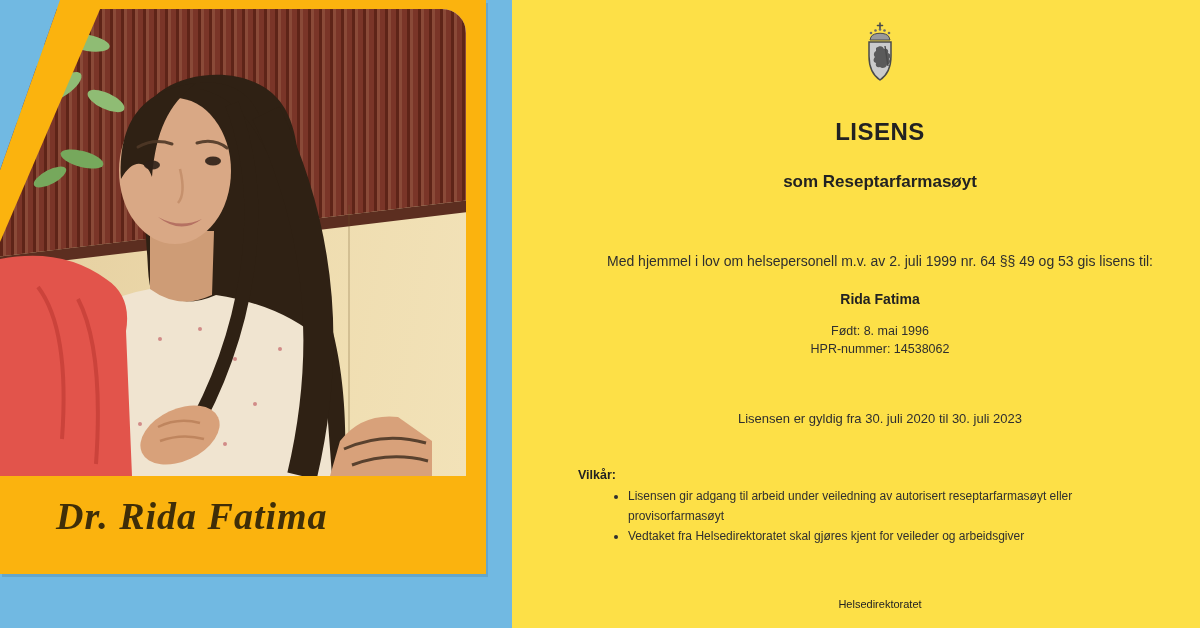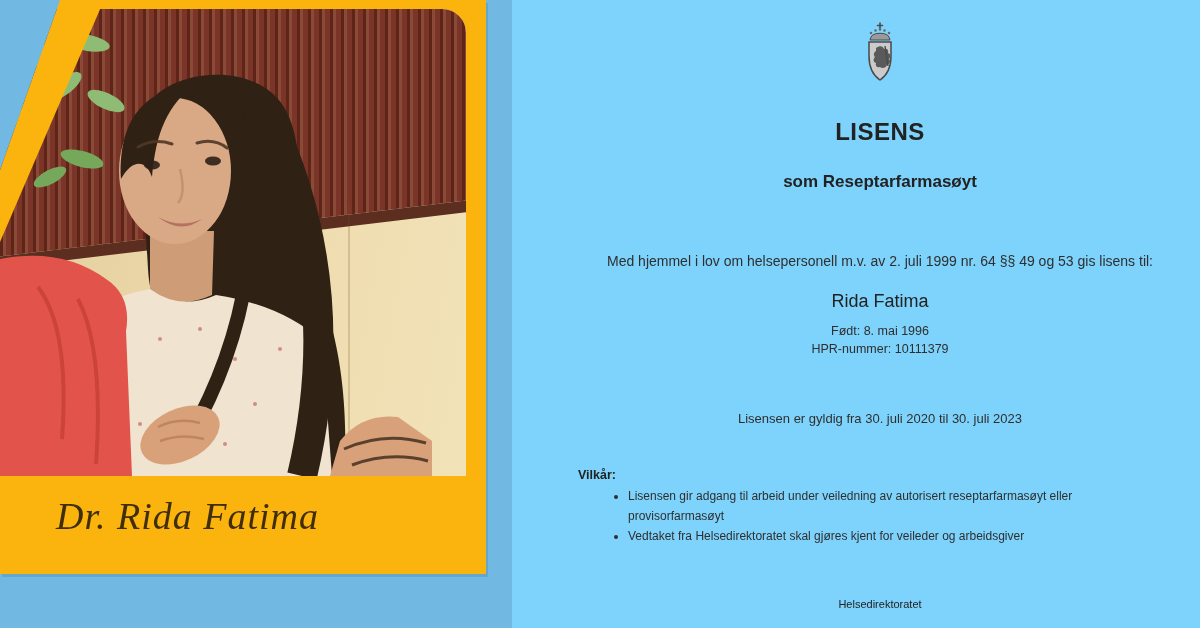--- a/index.html
+++ b/index.html
@@ -14,29 +14,29 @@
     background:repeating-linear-gradient(90deg,#5E2418 0 3px,#8A4A38 3px 6px,#7A3528 6px 11px);
     clip-path:polygon(0 0,100% 0,100% 41%,0 53%);}
   .wall-rail{position:absolute;inset:0;background:#5C2E20;clip-path:polygon(0 53%,100% 41%,100% 43.5%,0 55.5%);}
   .wall-seam{position:absolute;left:348px;top:196px;width:2px;height:271px;background:rgba(110,80,35,.22);}
   .portrait-svg{position:absolute;left:0;top:0;width:466px;height:467px;}
   .diag-yellow{position:absolute;left:0;top:0;width:120px;height:250px;background:#FBB30E;
                clip-path:polygon(60px 0,104px 0,0 242px,0 170px);}
   .diag-blue{position:absolute;left:0;top:0;width:70px;height:180px;background:#71B9E2;
              clip-path:polygon(0 0,60px 0,0 170px);}
   .card-name{position:absolute;left:56px;top:494px;font-family:"Liberation Serif",serif;
-             font-style:italic;font-weight:400;font-size:38px;letter-spacing:1px;color:#3F2E08;}
+             font-style:italic;font-weight:700;font-size:38px;letter-spacing:1px;color:#3F2E08;}
 
   
-  .doc{position:absolute;left:512px;top:0;width:688px;height:628px;background:#7dd3fc;color:#2F2F2F;}
+  .doc{position:absolute;left:512px;top:0;width:688px;height:628px;background:#fde047;color:#2F2F2F;}
   .doc-col{position:absolute;left:60px;width:616px;text-align:center;}
   .doc-title{font-size:24px;font-weight:700;color:#222;letter-spacing:.5px;}
   .doc-subtitle{font-size:17px;font-weight:700;color:#222;}
   .doc-body{font-size:14px;}
-  .doc-holder{font-size:18px;font-weight:400;color:#222;}
+  .doc-holder{font-size:14px;font-weight:700;color:#222;}
   .doc-lines{font-size:12.5px;line-height:18px;}
   .doc-validity{font-size:13px;}
   .doc-conditions{text-align:left;}
   .doc-conditions .heading{font-size:12.5px;font-weight:700;color:#222;margin-left:6px;}
   .doc-conditions ul{margin:4px 0 0;padding-left:56px;width:505px;list-style:disc outside;}
   .doc-conditions li{font-size:12px;line-height:20px;}
   .doc-issuer{font-size:11px;font-weight:400;color:#222;}
 </style>
 </head>
 <body>
@@ -151,21 +151,21 @@
     <div class="doc-col doc-title" style="top:118px">LISENS</div>
 
     <div class="doc-col doc-subtitle" style="top:172px">som Reseptarfarmasøyt</div>
 
     <div class="doc-col doc-body" style="top:253px">Med hjemmel i lov om helsepersonell m.v. av 2. juli 1999 nr. 64 §§ 49 og 53 gis lisens til:</div>
 
     <div class="doc-col doc-holder" style="top:291px">Rida Fatima</div>
 
     <div class="doc-col doc-lines" style="top:322px">
       <div>Født: 8. mai 1996</div>
-      <div>HPR-nummer: 10111379</div>
+      <div>HPR-nummer: 14538062</div>
     </div>
 
     <div class="doc-col doc-validity" style="top:411px">Lisensen er gyldig fra 30. juli 2020 til 30. juli 2023</div>
 
     <div class="doc-col doc-conditions" style="top:468px">
       <div class="heading">Vilkår:</div>
       <ul>
         <li>Lisensen gir adgang til arbeid under veiledning av autorisert reseptarfarmasøyt eller provisorfarmasøyt</li>
         <li>Vedtaket fra Helsedirektoratet skal gjøres kjent for veileder og arbeidsgiver</li>
       </ul>

